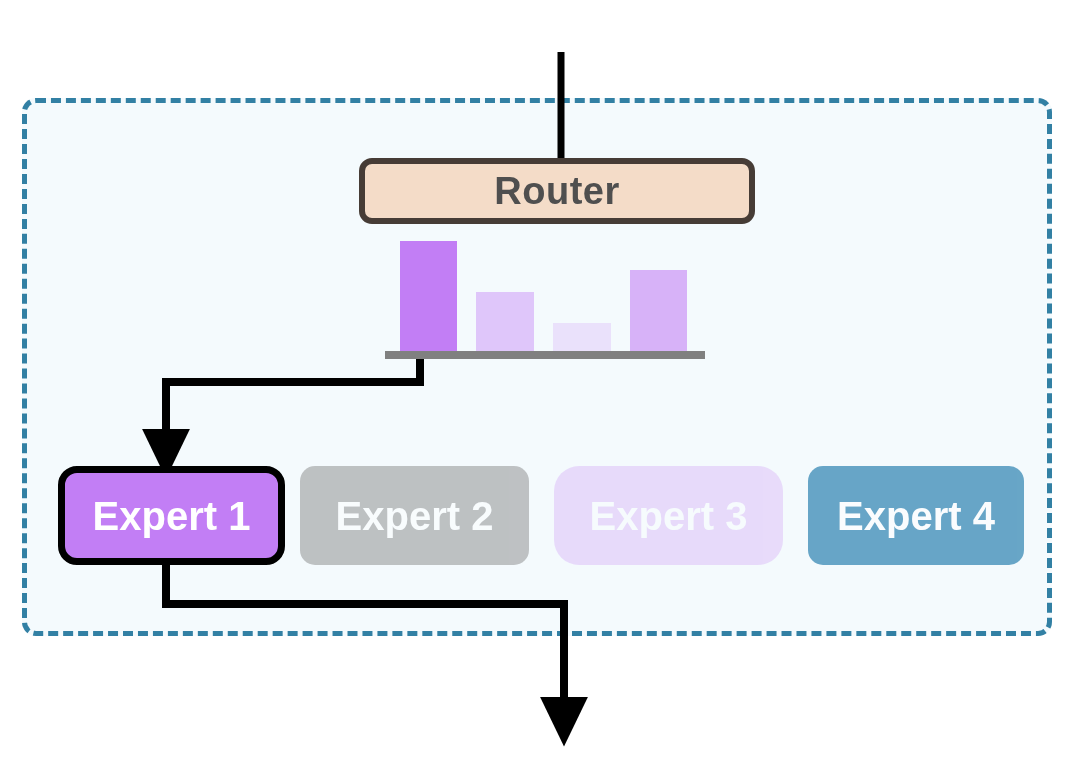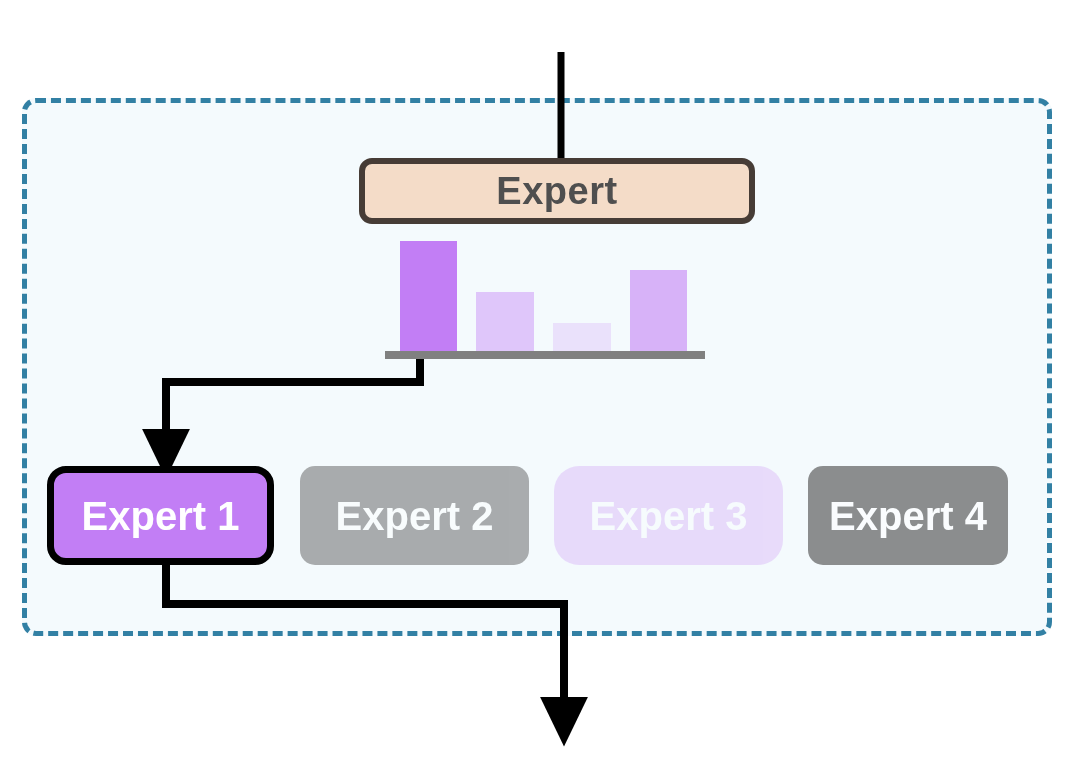--- a/index.html
+++ b/index.html
@@ -121,41 +121,41 @@
     </defs>
 
     <path d="M561,52 L561,158" stroke="#000000" stroke-width="7" fill="none"></path>
 
     <path d="M420,355 L420,382 L166,382 L166,432" stroke="#000000" stroke-width="8" fill="none" stroke-linecap="butt" stroke-linejoin="miter" marker-end="url(#arrowhead)"></path>
 
     <path d="M166,565 L166,604 L564,604 L564,700" stroke="#000000" stroke-width="8" fill="none" stroke-linecap="butt" stroke-linejoin="miter" marker-end="url(#arrowhead)"></path>
   </svg>
 
   <div id="router-box">
-    <span id="router-label">Expert</span>
+    <span id="router-label">Router</span>
   </div>
 
   <div id="gate-chart">
     <div id="gate-bars">
         <div class="gate-bar" style="left: 15px; width: 57px; height: 111px; background: rgb(194, 126, 245); opacity: 1;"></div>
         <div class="gate-bar" style="left: 91px; width: 58px; height: 60px; background: rgb(194, 126, 245); opacity: 0.42;"></div>
         <div class="gate-bar" style="left: 168px; width: 58px; height: 29px; background: rgb(194, 126, 245); opacity: 0.2;"></div>
         <div class="gate-bar" style="left: 245px; width: 57px; height: 82px; background: rgb(194, 126, 245); opacity: 0.58;"></div>
       </div>
     <div id="gate-baseline"></div>
   </div>
 
   <div id="expert-row">
-      <div class="expert-box selected" style="left: 47px; width: 227px; background: rgb(194, 126, 245); align-items: center;">
+      <div class="expert-box selected" style="left: 58px; width: 227px; background: rgb(194, 126, 245); align-items: center;">
         <span class="expert-label">Expert 1</span>
       </div>
-      <div class="expert-box" style="left: 300px; width: 229px; background: #404040; opacity: 0.42;">
+      <div class="expert-box" style="left: 300px; width: 229px; background: #737373; opacity: 0.42;">
         <span class="expert-label">Expert 2</span>
       </div>
       <div class="expert-box" style="left: 554px; width: 229px; background: rgb(194, 126, 245); opacity: 0.25; border-radius: 25px;">
         <span class="expert-label">Expert 3</span>
       </div>
-      <div class="expert-box" style="left: 808px; width: 200px; background: #404040; opacity: 0.58;">
+      <div class="expert-box" style="left: 808px; width: 216px; background: #0369a1; opacity: 0.58;">
         <span class="expert-label">Expert 4</span>
       </div>
     </div>
 
 </div>
 
 </body></html>

